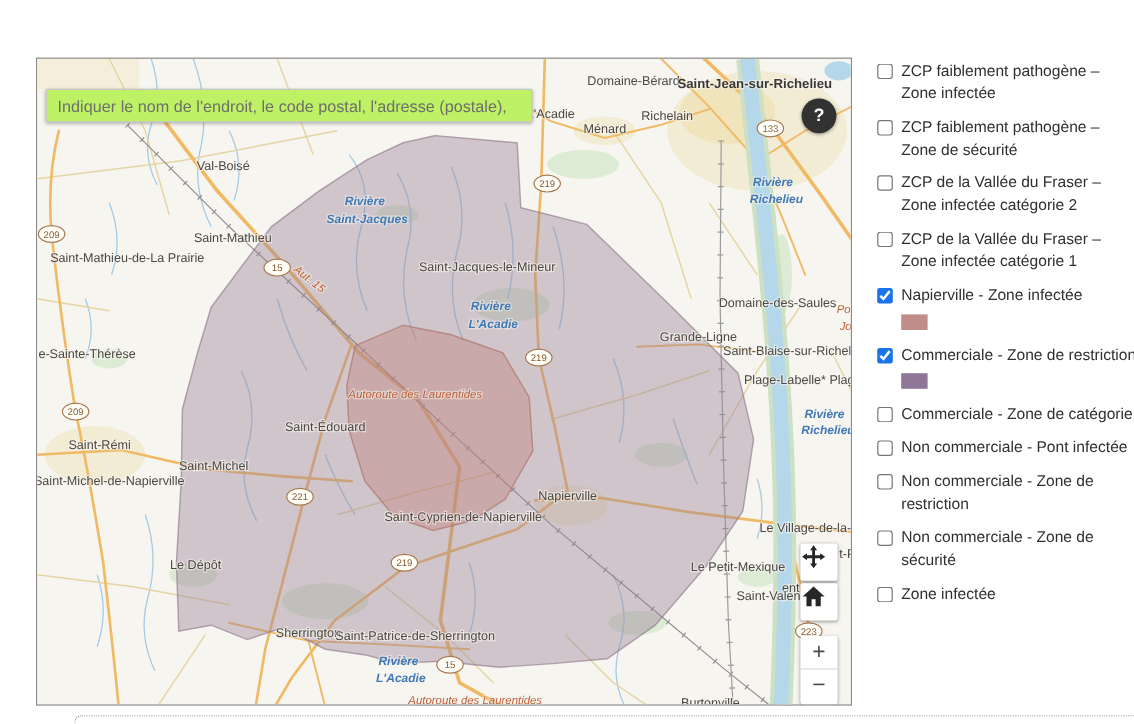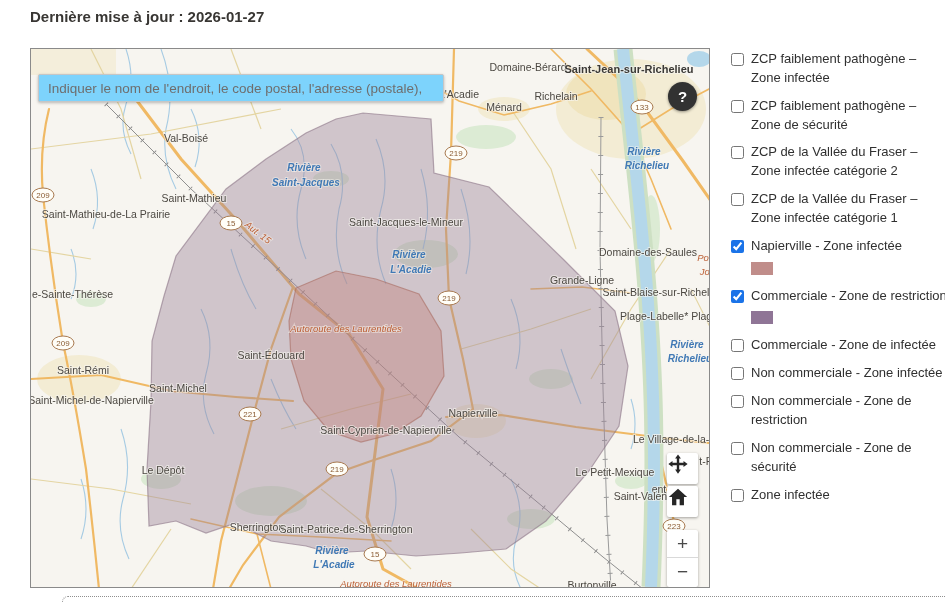--- a/index.html
+++ b/index.html
@@ -5,21 +5,21 @@
   html,body{margin:0;padding:0;background:#fff;}
   #app{position:relative;width:945px;height:603px;background:#fff;overflow:hidden;
        font-family:"Liberation Sans",sans-serif;}
   
   #hdr{position:absolute;left:30px;top:8px;font-size:15px;font-weight:bold;color:#383633;}
   
   #map{position:absolute;left:30px;top:48px;width:680px;height:540px;border:1px solid #8a8a8a;
        box-sizing:border-box;background:#f7f5f0;overflow:hidden;}
   #map svg{position:absolute;left:0;top:0;}
   
-  #searchbox{position:absolute;left:7px;top:25px;width:406px;height:28px;background:#7dd3fc;
+  #searchbox{position:absolute;left:7px;top:25px;width:406px;height:28px;background:#bef264;
        border:1px solid #c6c6c6;border-radius:2px;box-shadow:0 1px 3px rgba(0,0,0,.25);
        font-size:13.5px;color:#6e6e6e;padding:0 0 0 9px;box-sizing:border-box;outline:none;
        font-family:"Liberation Sans",sans-serif;}
   #searchbox::placeholder{color:#6e6e6e;opacity:1;}
   
   #helpbtn{position:absolute;left:637px;top:33px;width:29px;height:29px;border-radius:50%;
        background:#323232;color:#fff;font-weight:bold;font-size:15px;display:flex;
        align-items:center;justify-content:center;box-shadow:0 1px 3px rgba(0,0,0,.4);cursor:pointer;}
   
   .ctrlbtn{position:absolute;width:31px;height:31px;background:#fff;border-radius:2px;
@@ -48,21 +48,20 @@
   .lbl-water{font:italic bold 10px "Liberation Sans",sans-serif;fill:#4079b5;text-anchor:middle;
        paint-order:stroke;stroke:rgba(247,245,240,.5);stroke-width:2px;}
   .lbl-roadname{font:italic 9.5px "Liberation Sans",sans-serif;fill:#bc5f35;text-anchor:middle;
        paint-order:stroke;stroke:rgba(247,245,240,.5);stroke-width:2px;}
   .lbl-badge{font:8px "Liberation Sans",sans-serif;fill:#8a5c33;text-anchor:middle;}
 </style>
 </head>
 <body>
 
 <div id="app">
-  <div id="hdr">Dernière mise à jour : 2026-01-27</div>
 
   <div id="map">
     <svg width="678" height="538" viewBox="0 0 678 538">
 
       <rect x="0" y="0" width="678" height="538" fill="#f7f5f0"></rect>
 
       <g>
         <ellipse cx="600" cy="60" rx="75" ry="50" fill="#f3ecd4"></ellipse>
         <ellipse cx="575" cy="45" rx="40" ry="26" fill="#f0e4bd"></ellipse>
         <rect x="0" y="0" width="85" height="26" fill="#f4eedb"></rect>
@@ -286,27 +285,27 @@
       <div class="legend-item">
         <input type="checkbox" checked="" style="">
         <div>
           <div class="legend-label">Commerciale - Zone de restriction</div>
           <div class="legend-swatch" style="background: rgb(143, 117, 150);"></div>
         </div>
       </div>
       <div class="legend-item">
         <input type="checkbox" style="">
         <div>
-          <div class="legend-label">Commerciale - Zone de infectée</div>
-        </div>
-      </div>
-      <div class="legend-item">
-        <input type="checkbox" style="">
-        <div>
-          <div class="legend-label">Non commerciale - Zone infectée</div>
+          <div class="legend-label">Commerciale - Zone de catégorie</div>
+        </div>
+      </div>
+      <div class="legend-item">
+        <input type="checkbox" style="">
+        <div>
+          <div class="legend-label">Non commerciale - Pont infectée</div>
         </div>
       </div>
       <div class="legend-item">
         <input type="checkbox" style="">
         <div>
           <div class="legend-label">Non commerciale - Zone de restriction</div>
         </div>
       </div>
       <div class="legend-item">
         <input type="checkbox" style="">

